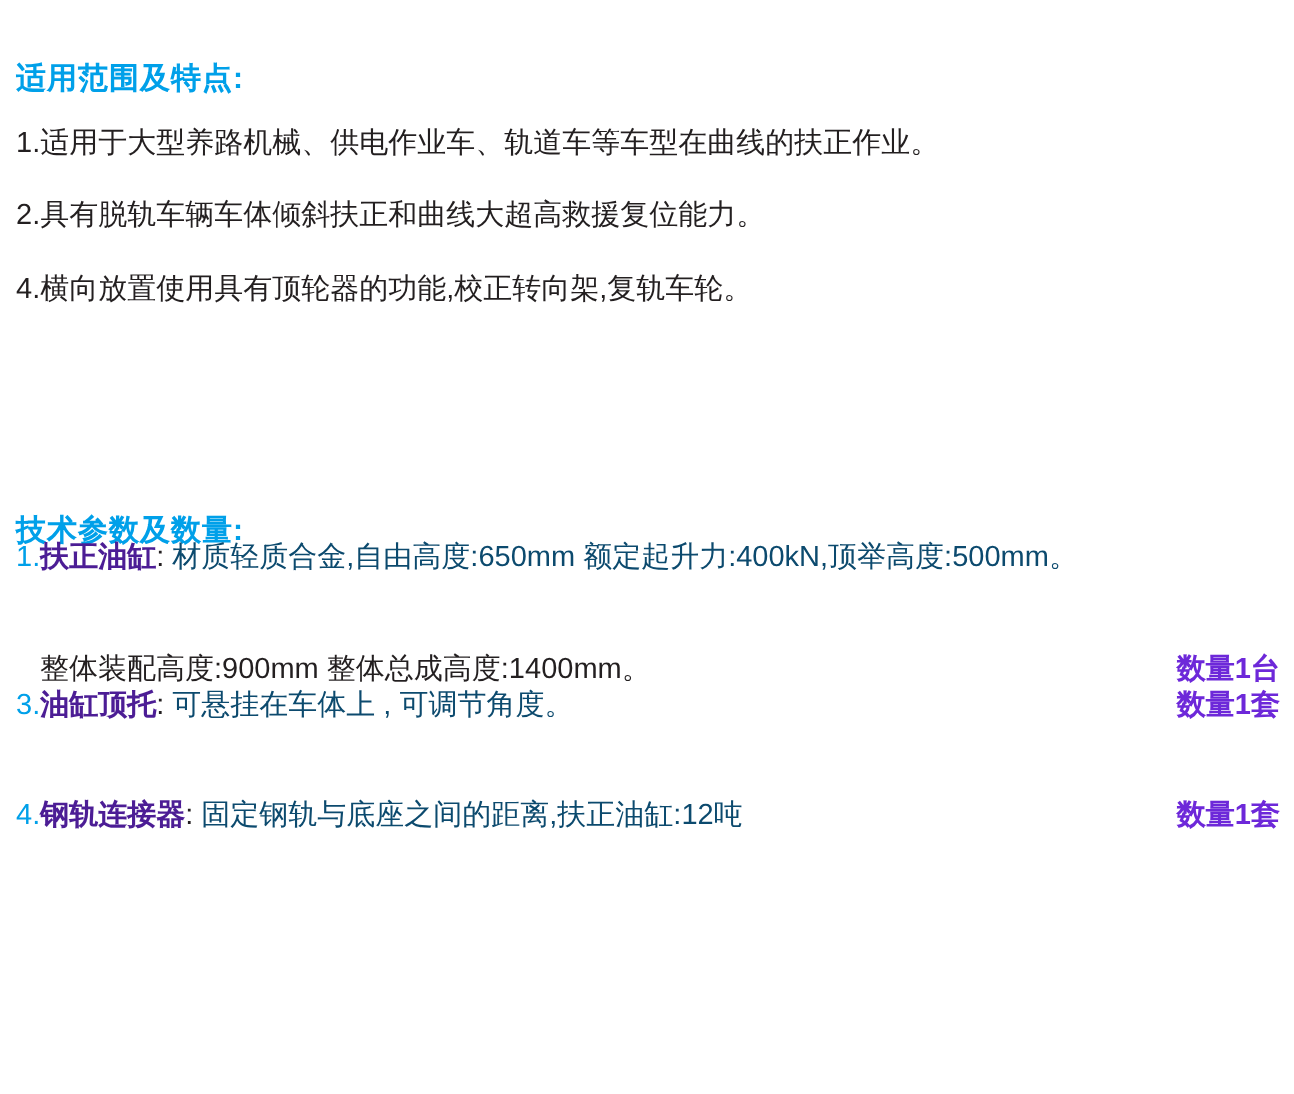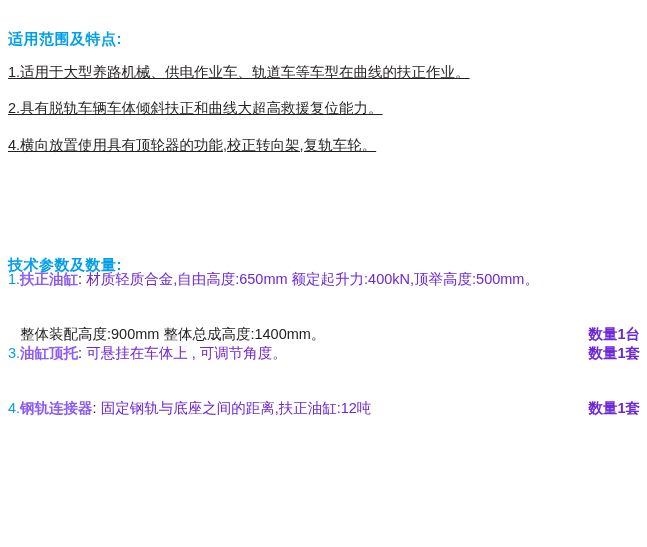--- a/index.html
+++ b/index.html
@@ -37,21 +37,20 @@
     left: 8px;
     top: 64px;
     width: 630px;
   }
   .scope-item {
     font-size: 14.5px;
     color: #231f20;
     line-height: 1.2;
     margin-bottom: 19px;
     white-space: nowrap;
-    text-decoration: underline;
   }
   .scope-num {
     font-size: 14.5px;
     color: #231f20;
   }
   #spec-title {
     position: absolute;
     left: 8px;
     top: 212px;
     margin-top: 44px;
@@ -66,28 +65,28 @@
     position: relative;
     font-size: 14.5px;
     line-height: 1.3;
     color: #231f20;
     white-space: nowrap;
   }
   .spec-row .num {
     color: #00a0e9;
   }
   .spec-row .name {
-    color: #8b5cf6;
+    color: #4c1d95;
     font-weight: bold;
   }
   .spec-row .sep {
     color: #231f20;
   }
   .spec-row .desc {
-    color: #6d28d9;
+    color: #0c4a6e;
   }
   .qty {
     position: absolute;
     right: 0;
     top: 0;
     color: #6d28d9;
     font-weight: bold;
     font-size: 14.5px;
     white-space: nowrap;
   }

